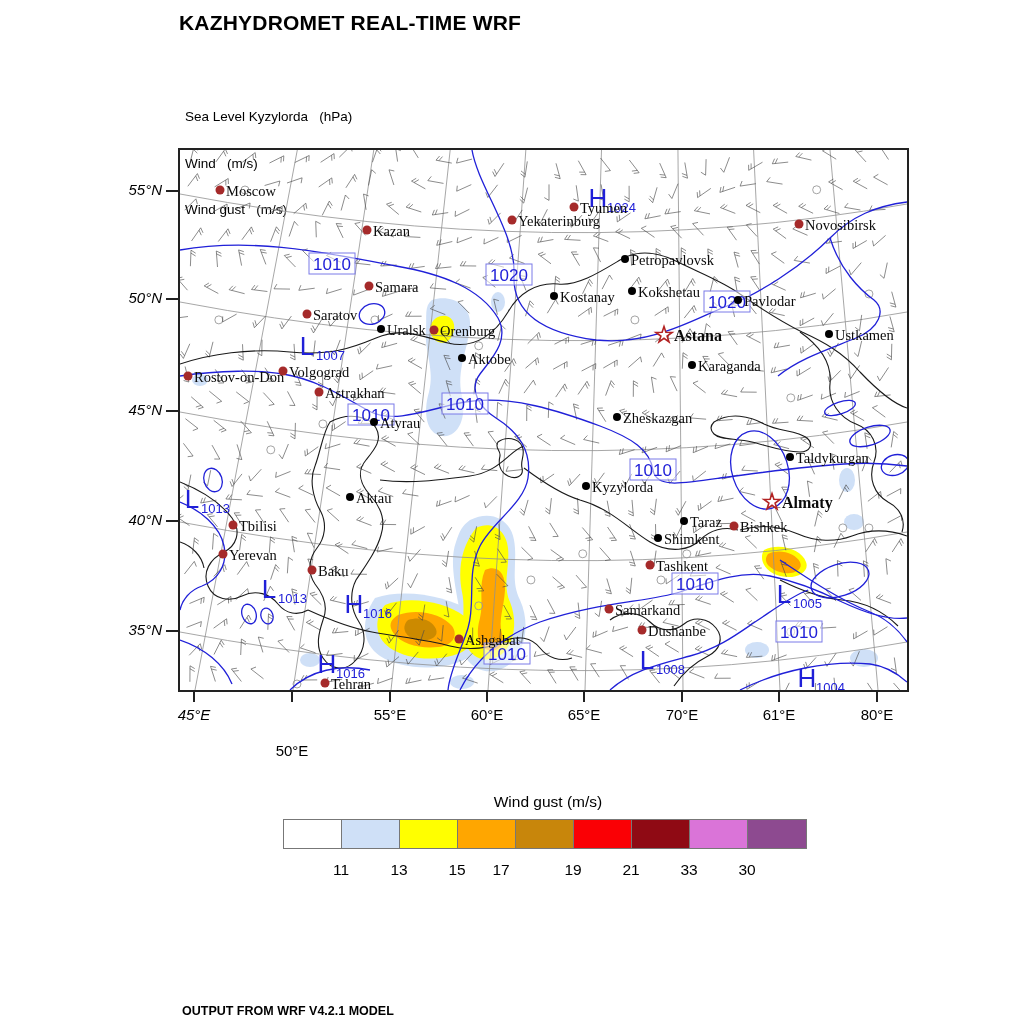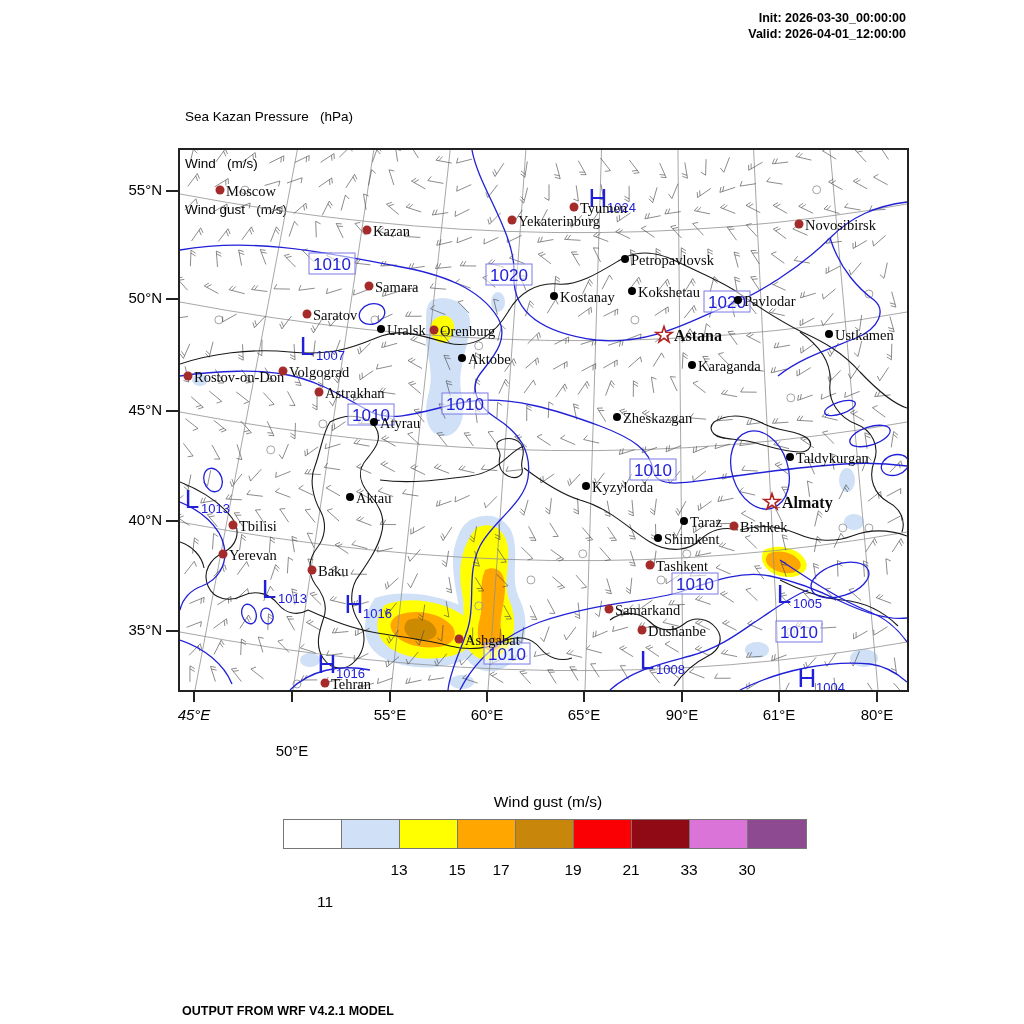--- a/index.html
+++ b/index.html
@@ -3,42 +3,39 @@
 <meta charset="utf-8">
 <style>
   html,body{margin:0;padding:0;background:#ffffff;}
   .page{position:relative;width:1024px;height:1024px;background:#fff;overflow:hidden;
         font-family:"Liberation Sans",sans-serif;color:#000;}
   .title{position:absolute;left:179px;top:11px;font-size:21px;font-weight:bold;letter-spacing:.2px;}
   .stamps{position:absolute;right:118px;top:10px;text-align:right;font-size:12.5px;font-weight:bold;line-height:16px;}
   .legend{position:absolute;left:185px;top:78px;font-size:13.5px;line-height:15.5px;white-space:pre;}
   .map-frame{position:absolute;left:178px;top:148px;width:727px;height:540px;border:2px solid #222;box-sizing:content-box;}
   #map-svg{position:absolute;left:0;top:0;display:block;}
-  .axisN{position:absolute;font-size:15px;text-align:right;width:44px;}
+  .axisN{position:absolute;font-size:15px;text-align:right;width:44px;font-style:italic;}
   .axisE{position:absolute;font-size:15px;text-align:center;width:50px;}
   .tick{position:absolute;background:#222;}
   .caption{position:absolute;right:119px;top:736px;font-size:15.5px;color:#2222e6;}
   .cb-title{position:absolute;left:0;top:793px;width:1024px;text-align:center;font-size:15.5px;}
   .cb-title span{position:relative;left:36px;}
   .colorbar{position:absolute;left:283px;top:819px;height:28px;display:flex;border:1px solid #777;}
   .cb-cell{width:58px;height:28px;border-right:1px solid #777;box-sizing:border-box;}
   .cb-cell:last-child{border-right:none;}
   .cb-lab{position:absolute;top:861px;font-size:15.5px;width:40px;text-align:center;}
   .footer{position:absolute;left:182px;top:971px;font-size:12.5px;font-weight:bold;line-height:16px;white-space:pre;}
 </style>
 </head>
 <body>
 
 <div class="page">
-  <div class="stamps">
-    <div>Init: 2026-03-30_00:00:00</div>
-    <div>Valid: 2026-04-01_12:00:00</div>
-  </div>
+  <div class="title">KAZHYDROMET REAL-TIME WRF</div>
   <div class="legend">
-    <div>Sea Kazan Pressure   (hPa)</div>
+    <div>Sea Level Kyzylorda   (hPa)</div>
     <div>Wind   (m/s)</div>
     <div>Wind gust   (m/s)</div>
   </div>
 
   <div class="map-frame">
     <svg id="map-svg" width="727" height="540" viewBox="0 0 727 540">
         <g>
           <path d="M252 150 C270 144 292 154 290 176 C288 200 276 220 282 246 C287 268 278 288 262 286 C246 284 243 262 249 242 C255 220 244 200 246 180 C247 166 244 156 252 150 Z" fill="#cfe0f7" stroke="none"></path>
           <path d="M256 168 C266 162 276 168 274 180 C272 192 262 196 255 190 C248 184 248 174 256 168 Z" fill="#ffff00" stroke="none"></path>
           <path d="M290 370 C310 360 330 368 334 390 C338 412 330 430 340 450 C350 472 346 498 332 512 C318 526 296 524 286 508 C276 492 282 472 278 452 C274 430 270 408 276 392 C280 380 282 376 290 370 Z" fill="#cfe0f7" stroke="none"></path>
@@ -832,42 +829,42 @@
       <div class="axisE" style="left:169px;top:706px;font-style:italic;">45°E</div>
       <div class="tick" style="left:291px;top:690px;width:1.6px;height:12px;"></div>
       <div class="axisE" style="left:267px;top:742px;">50°E</div>
       <div class="tick" style="left:389px;top:690px;width:1.6px;height:12px;"></div>
       <div class="axisE" style="left:365px;top:706px;">55°E</div>
       <div class="tick" style="left:486px;top:690px;width:1.6px;height:12px;"></div>
       <div class="axisE" style="left:462px;top:706px;">60°E</div>
       <div class="tick" style="left:583px;top:690px;width:1.6px;height:12px;"></div>
       <div class="axisE" style="left:559px;top:706px;">65°E</div>
       <div class="tick" style="left:681px;top:690px;width:1.6px;height:12px;"></div>
-      <div class="axisE" style="left:657px;top:706px;">90°E</div>
+      <div class="axisE" style="left:657px;top:706px;">70°E</div>
       <div class="tick" style="left:778px;top:690px;width:1.6px;height:12px;"></div>
       <div class="axisE" style="left:754px;top:706px;">61°E</div>
       <div class="tick" style="left:876px;top:690px;width:1.6px;height:12px;"></div>
       <div class="axisE" style="left:852px;top:706px;">80°E</div>
     </div>
 
 
   <div class="cb-title"><span>Wind gust  (m/s)</span></div>
   <div class="colorbar" id="colorbar">
       <div class="cb-cell" style="background: rgb(255, 255, 255);"></div>
       <div class="cb-cell" style="background: rgb(207, 224, 247);"></div>
       <div class="cb-cell" style="background: rgb(255, 255, 0);"></div>
       <div class="cb-cell" style="background: rgb(255, 166, 0);"></div>
       <div class="cb-cell" style="background: rgb(200, 134, 11);"></div>
       <div class="cb-cell" style="background: rgb(250, 0, 5);"></div>
       <div class="cb-cell" style="background: rgb(143, 10, 20);"></div>
       <div class="cb-cell" style="background: rgb(218, 116, 216);"></div>
       <div class="cb-cell" style="background: rgb(141, 74, 144);"></div>
     </div>
   <div id="cb-labels">
-      <div class="cb-lab" style="left: 305px; margin-top: 32px;">11</div>
+      <div class="cb-lab" style="left: 321px;">11</div>
       <div class="cb-lab" style="left: 379px;">13</div>
       <div class="cb-lab" style="left: 437px;">15</div>
       <div class="cb-lab" style="left: 481px;">17</div>
       <div class="cb-lab" style="left: 553px;">19</div>
       <div class="cb-lab" style="left: 611px;">21</div>
       <div class="cb-lab" style="left: 669px;">33</div>
       <div class="cb-lab" style="left: 727px;">30</div>
     </div>
 
   <div class="footer">

